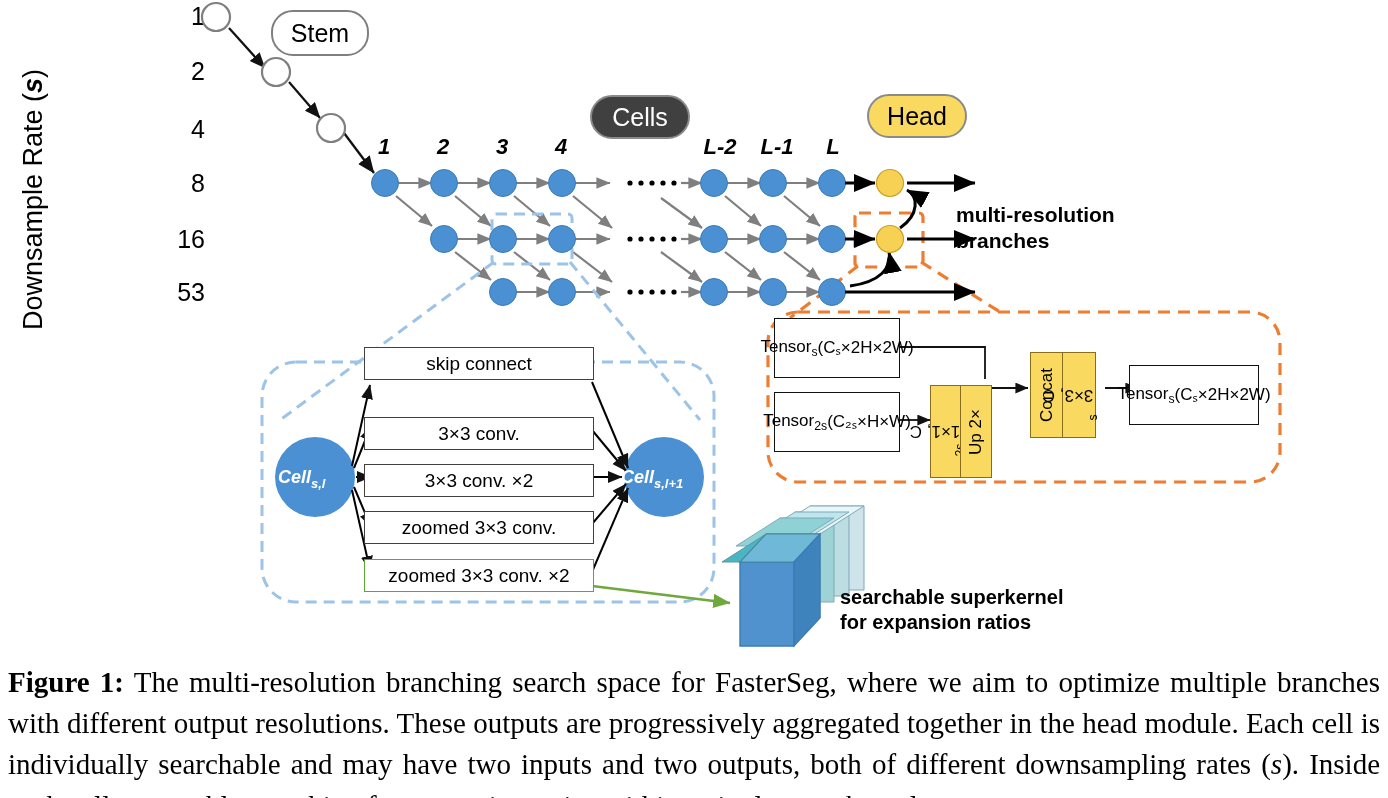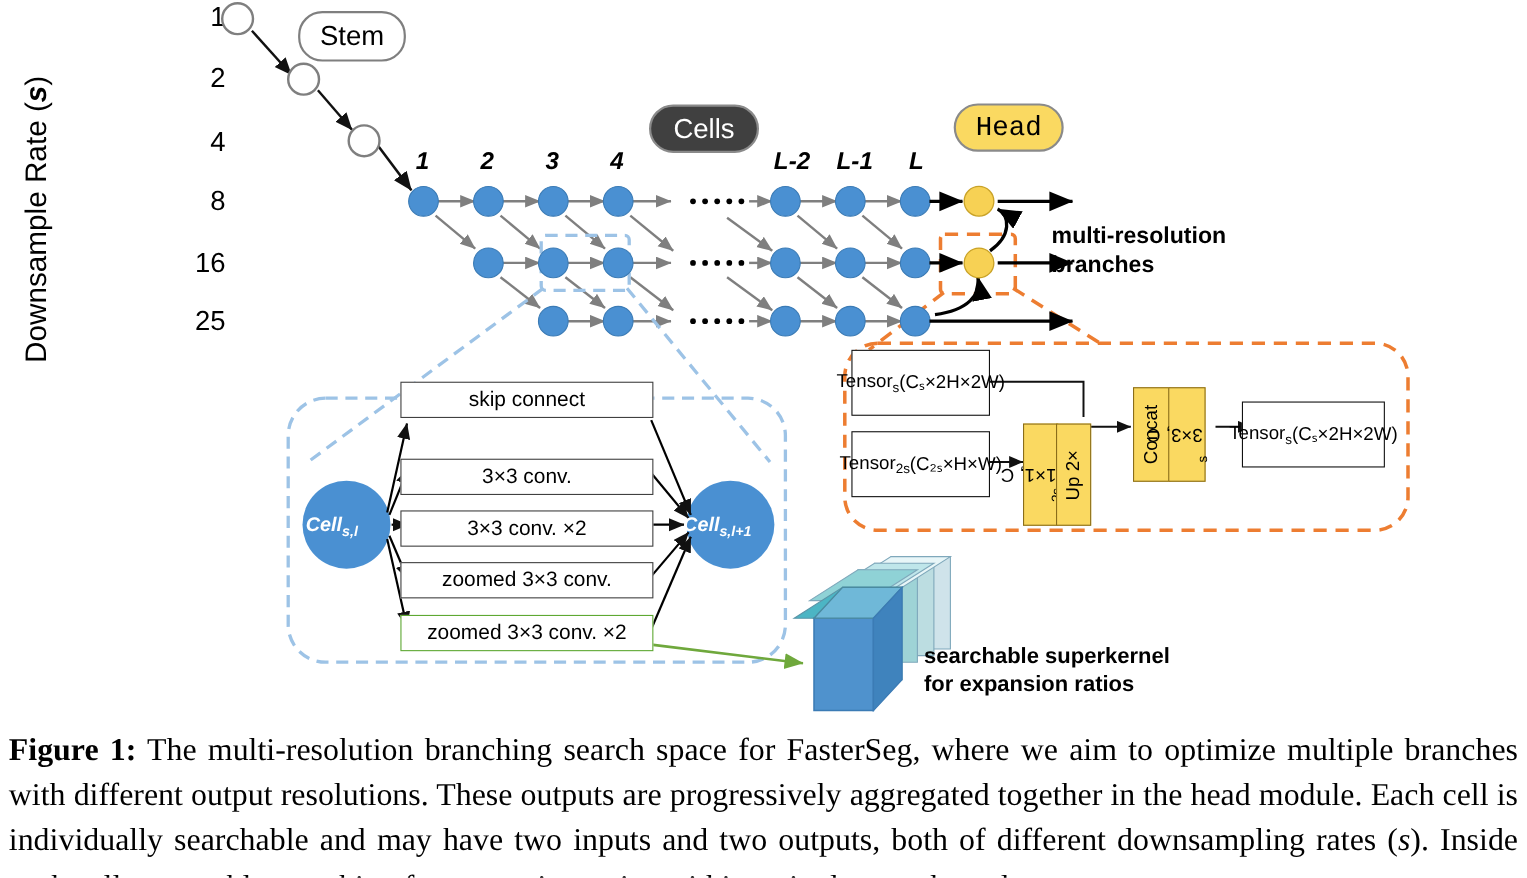--- a/index.html
+++ b/index.html
@@ -65,33 +65,33 @@
 
   <div class="axis-title" style="left:18px;top:330px;">
     <span>Downsample Rate (</span><i>s</i><span>)</span>
   </div>
 
   <div class="tick" style="left:160px;top:2px;width:45px;">1</div>
   <div class="tick" style="left:160px;top:57px;width:45px;">2</div>
   <div class="tick" style="left:160px;top:115px;width:45px;">4</div>
   <div class="tick" style="left:160px;top:169px;width:45px;">8</div>
   <div class="tick" style="left:155px;top:225px;width:50px;">16</div>
-  <div class="tick" style="left:155px;top:278px;width:50px;">25</div>
+  <div class="tick" style="left:155px;top:278px;width:50px;">53</div>
 
   <div class="collabel" style="left:363px;top:134px;width:42px;">1</div>
   <div class="collabel" style="left:422px;top:134px;width:42px;">2</div>
   <div class="collabel" style="left:481px;top:134px;width:42px;">3</div>
   <div class="collabel" style="left:540px;top:134px;width:42px;">4</div>
   <div class="collabel" style="left:691px;top:134px;width:58px;">L-2</div>
   <div class="collabel" style="left:748px;top:134px;width:58px;">L-1</div>
   <div class="collabel" style="left:812px;top:134px;width:42px;">L</div>
 
   <div class="pill pill-stem" style="left:271px;top:10px;width:94px;height:42px;">Stem</div>
   <div class="pill pill-cells" style="left:590px;top:95px;width:96px;height:40px;">Cells</div>
-  <div class="pill pill-head" style="left:867px;top:94px;width:96px;height:40px;font-family:Liberation Mono, monospace;">Head</div>
+  <div class="pill pill-head" style="left:867px;top:94px;width:96px;height:40px;">Head</div>
 
   <div class="mrb" style="left:956px;top:202px;">
     <div>multi-resolution</div>
     <div>branches</div>
   </div>
 
   <svg class="diagram" viewBox="0 0 1388 660">
     <defs>
       <marker id="ahGray" markerWidth="7" markerHeight="7" refX="6.2" refY="2.6" orient="auto">
         <path d="M0,0 L6.4,2.6 L0,5.2 z" fill="#7f7f7f"></path>

